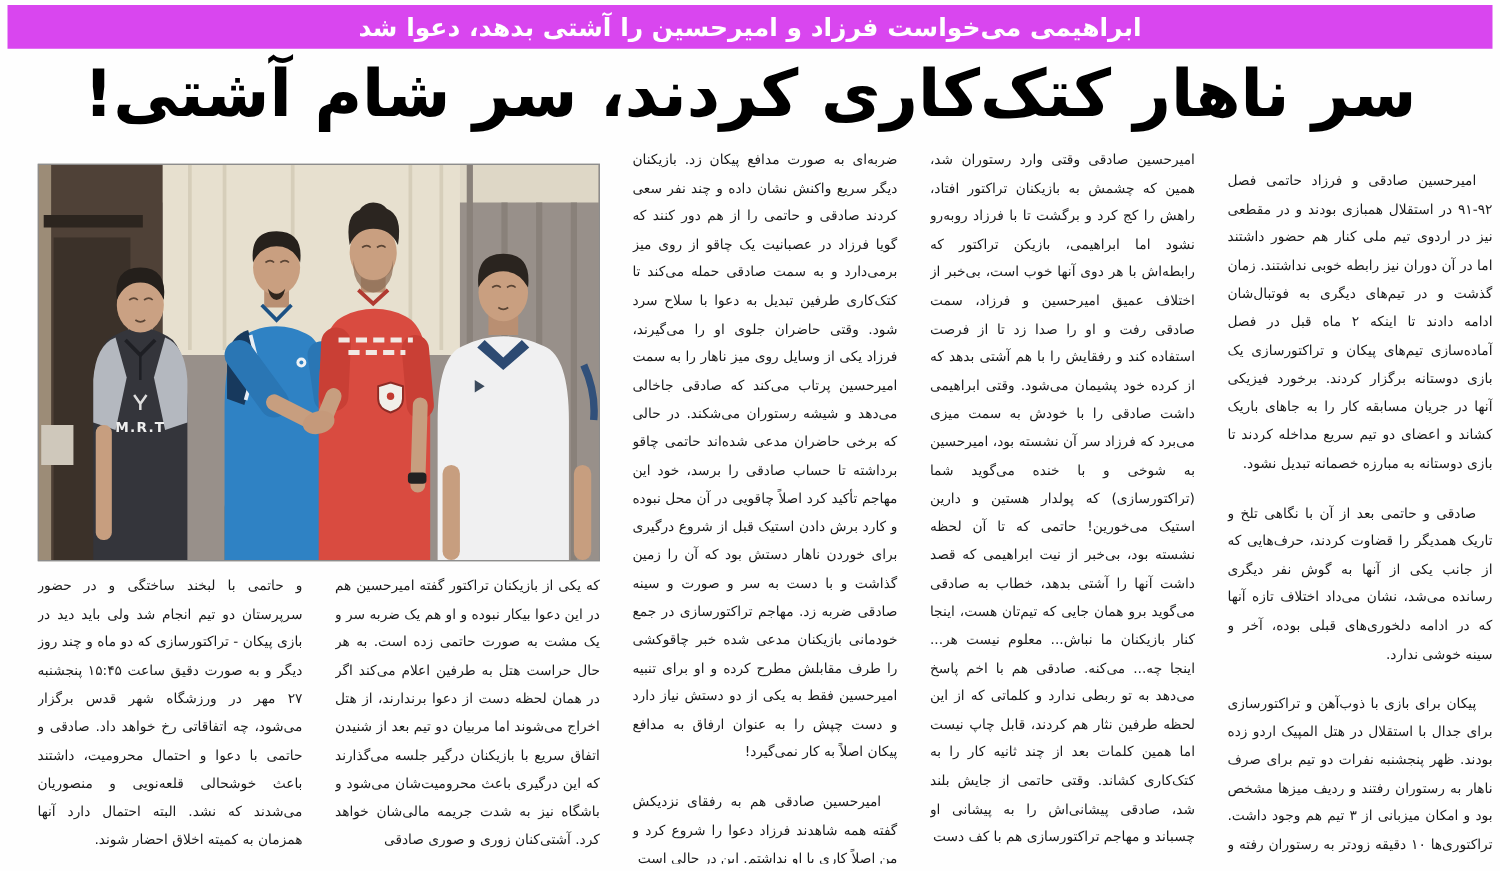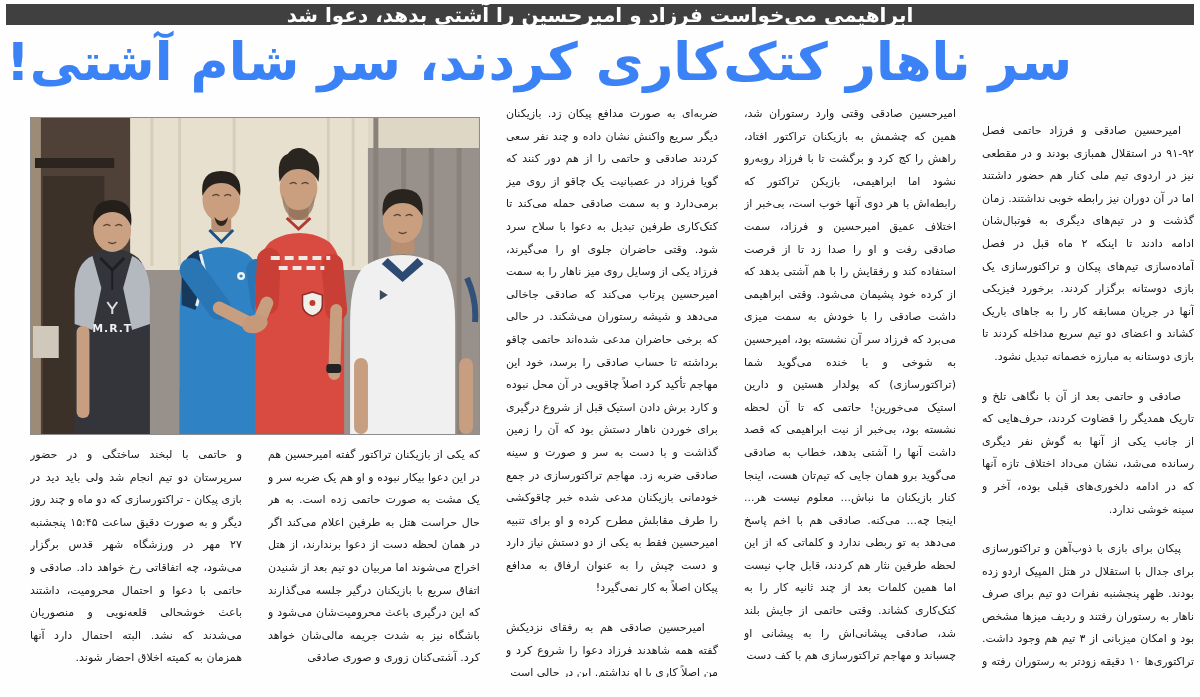--- a/index.html
+++ b/index.html
@@ -3,26 +3,26 @@
 <meta charset="utf-8">
 <style>
   html,body{margin:0;padding:0;}
   body{
     width:1200px;height:697px;overflow:hidden;
     background:#fefefe;
     font-family:"DejaVu Sans","Liberation Sans",sans-serif;
   }
   .page{width:1188px;height:689px;padding:4px 6px;direction:rtl;}
   .kicker{
-    height:21px;background:#404040;color:#ffffff;
+    height:35px;background:#d946ef;color:#ffffff;
     display:flex;align-items:center;justify-content:center;
     font-size:20px;font-weight:bold;
   }
   .headline{
-    margin:6px 0 10px;text-align:left;color:#3b82f6;
+    margin:6px 0 10px;text-align:center;color:#000000;
     font-size:52px;line-height:62px;font-weight:bold;letter-spacing:-1px;
     white-space:nowrap;
   }
   .content{display:flex;gap:26px;height:574px;overflow:hidden;}
   .col{width:213px;overflow:hidden;}
   .left-block{width:452px;display:flex;flex-direction:column;overflow:hidden;margin-left:24px;}
   .photo-frame{
     margin-top:14px;height:316px;border:1px solid #8d8d8d;
     background:#9a9289;overflow:hidden;flex:none;
   }

